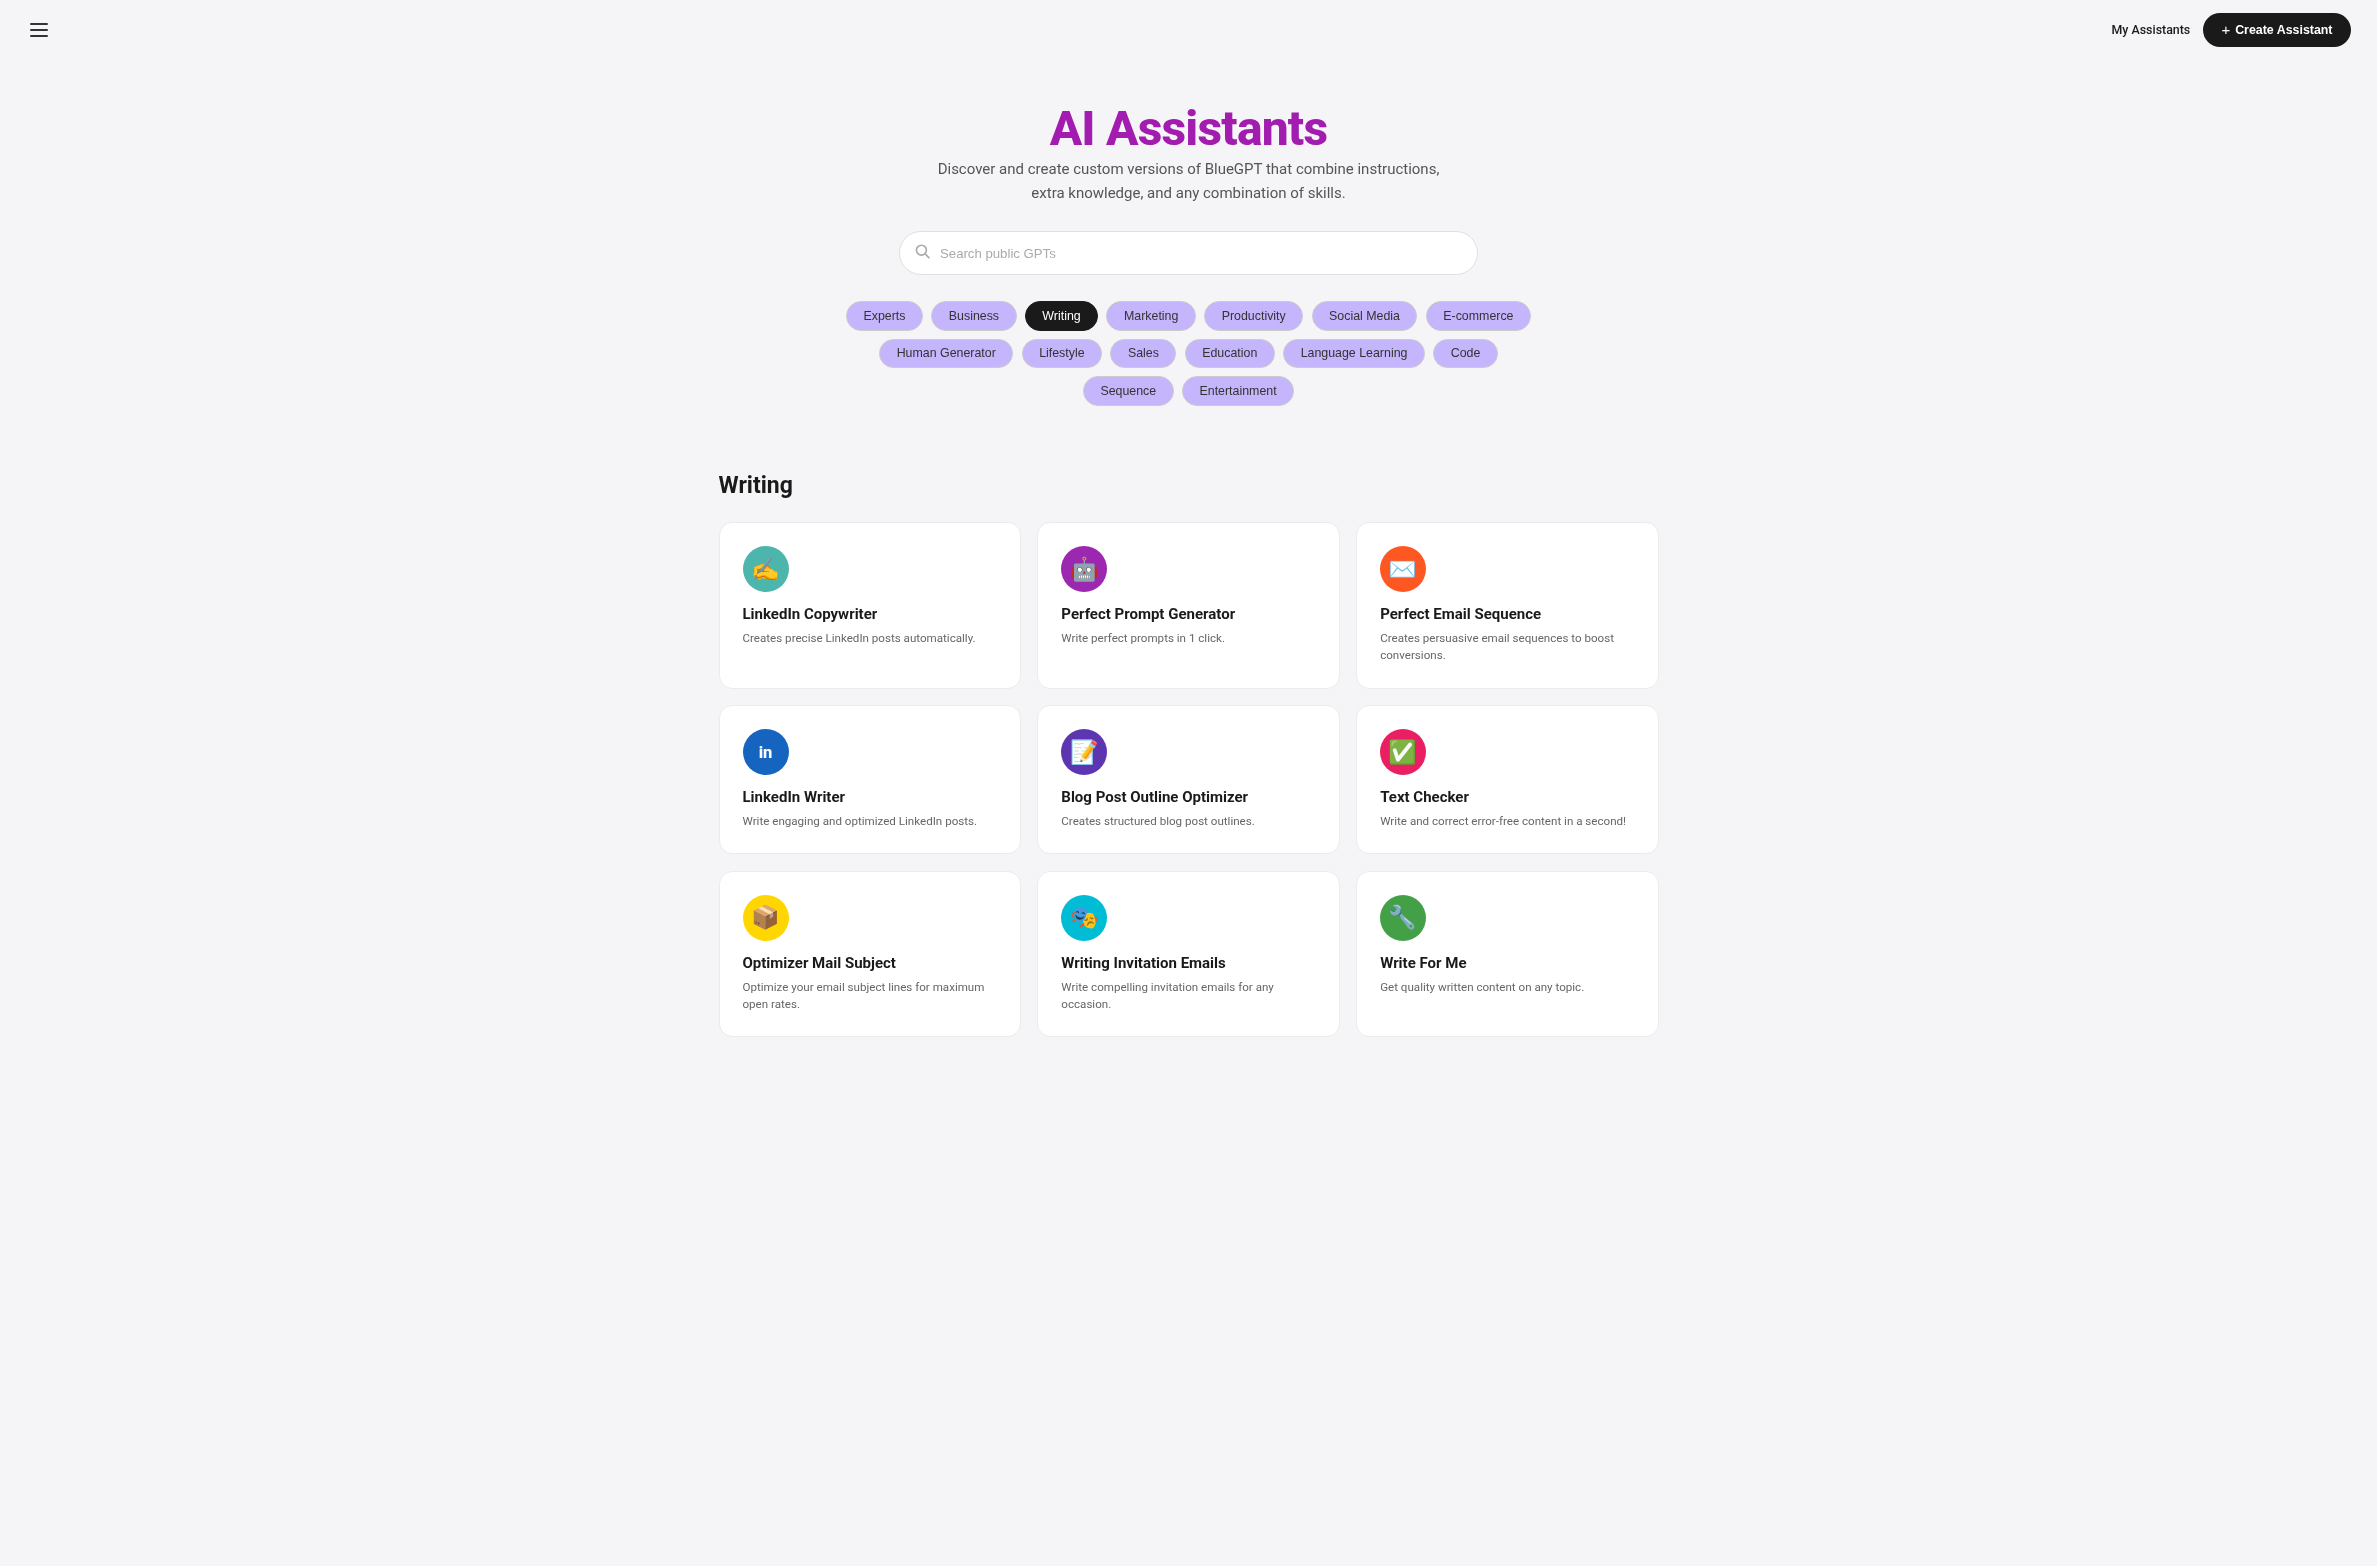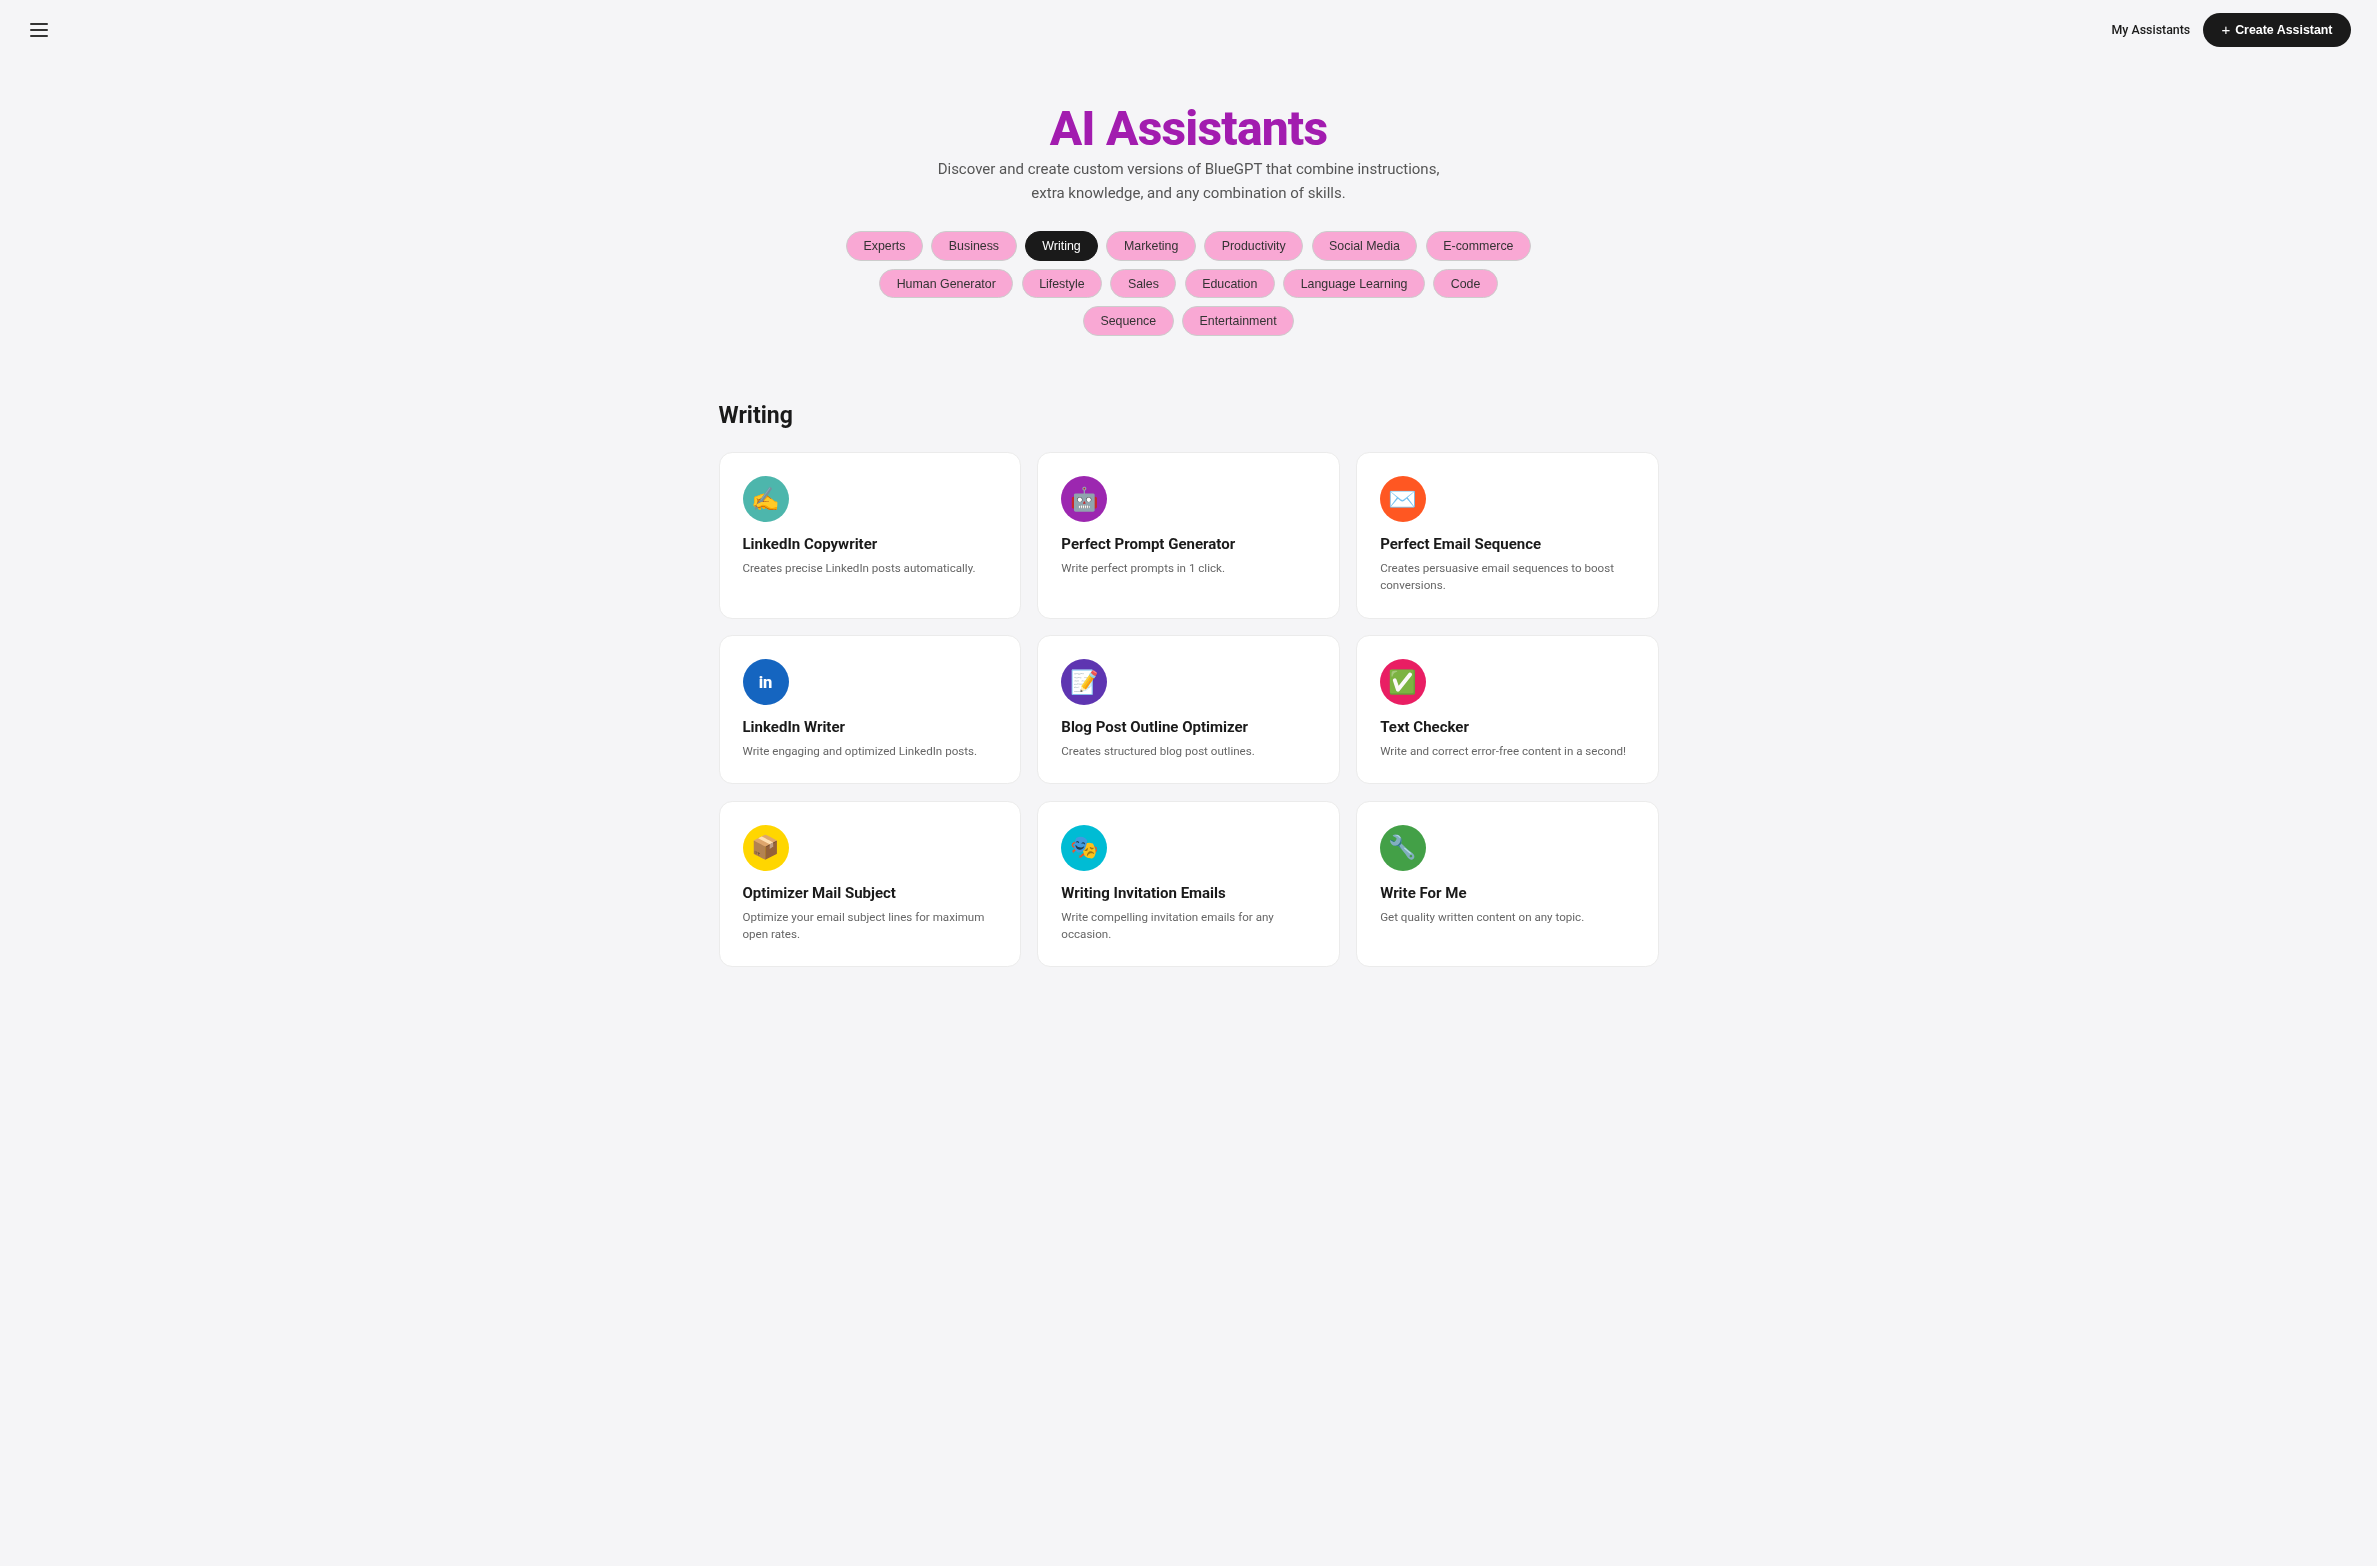--- a/index.html
+++ b/index.html
@@ -122,21 +122,21 @@
       display: flex;
       flex-wrap: wrap;
       gap: 8.3px;
       justify-content: center;
       padding: 0 26.5px;
     }
     .pill {
       padding: 6.6px 16.5px;
       border-radius: 41px;
       border: 1.2px solid #ccc;
-      background: #f9a8d4;
+      background: #c4b5fd;
       font-size: 12.4px;
       cursor: pointer;
       color: #333;
       font-weight: 500;
       transition: all 0.15s;
     }
     .pill.active {
       background: #1a1a1a;
       color: #fff;
       border-color: #1a1a1a;
@@ -220,20 +220,29 @@
       <span class="plus">+</span>
       <span>Create Assistant</span>
     </button>
   </div>
 </nav>
 
 <section class="hero">
   <h1>AI Assistants</h1>
   <p>Discover and create custom versions of BlueGPT that combine instructions, extra knowledge, and any combination of skills.</p>
 
+  <div class="search-wrapper">
+    <span class="search-icon-wrap">
+      <svg width="16.5" height="16.5" viewBox="0 0 20 20" fill="none">
+        <circle cx="9" cy="9" r="6" stroke="#aaa" stroke-width="2"></circle>
+        <line x1="13.5" y1="13.5" x2="18" y2="18" stroke="#aaa" stroke-width="2" stroke-linecap="round"></line>
+      </svg>
+    </span>
+    <input class="search-input" type="text" placeholder="Search public GPTs" style="">
+  </div>
 
   <div class="categories" id="categories-container">
       <button class="pill">Experts</button>
       <button class="pill">Business</button>
       <button class="pill active">Writing</button>
       <button class="pill">Marketing</button>
       <button class="pill">Productivity</button>
       <button class="pill">Social Media</button>
       <button class="pill">E-commerce</button>
       <button class="pill">Human Generator</button>

